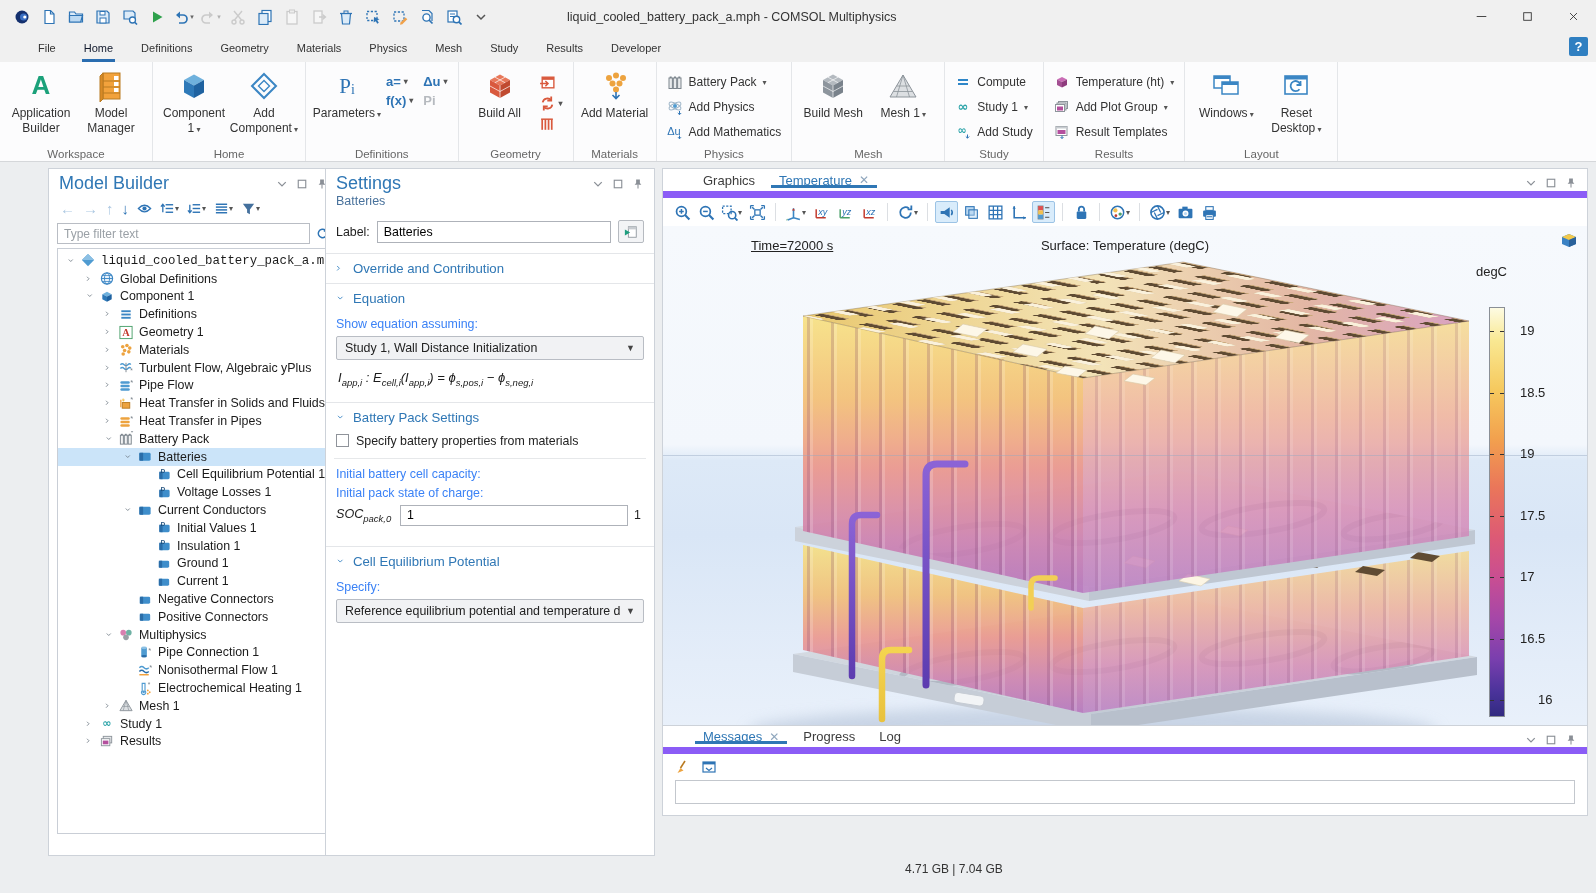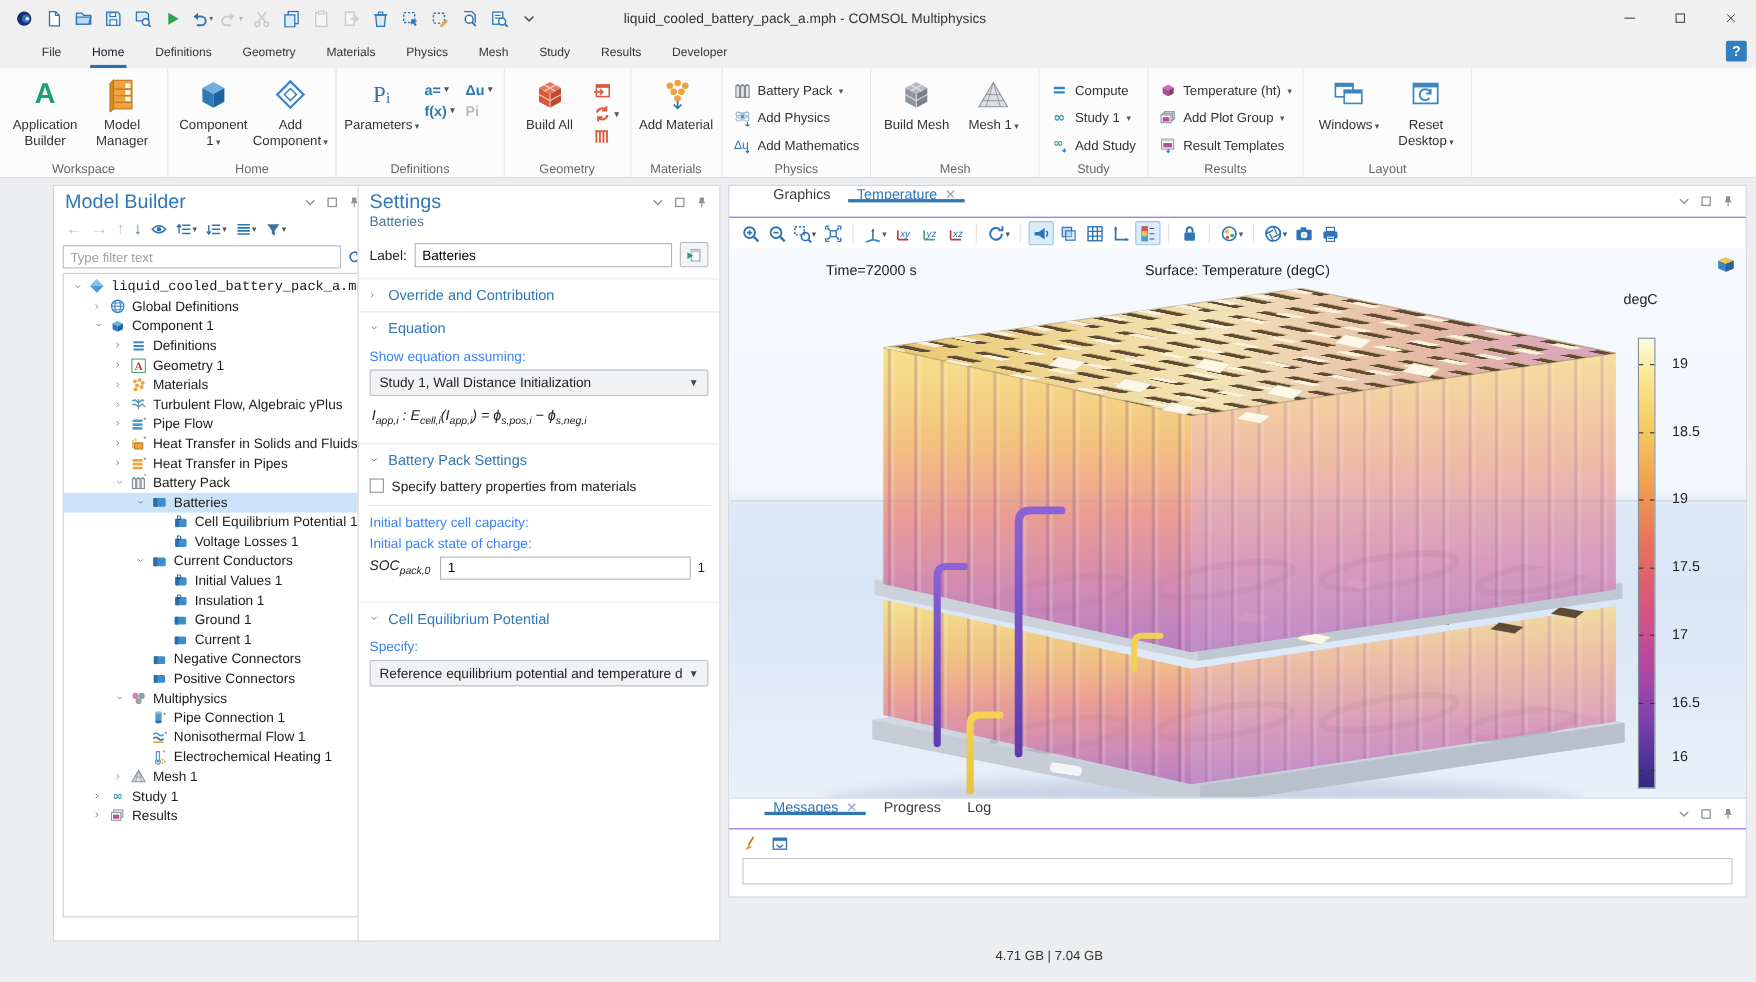--- a/index.html
+++ b/index.html
@@ -91,34 +91,34 @@
   .chkrow { display:flex; align-items:center; gap:7px; padding:2px 0 10px 0; }
   .chk { width:13px; height:13px; border:1px solid #8f939a; background:#fff; flex:none; }
   .inset-div { border-top:1px solid #e6e8ea; margin:0 -2px 8px -2px; }
   .frow { display:flex; align-items:center; gap:6px; margin:3px 0 8px 0; }
   .sym { width:58px; font-size:12.6px; font-style:italic; flex:none; }
   .frow input { flex:1; height:21px; border:1px solid #aeb2b9; font-size:12.4px; padding:0 6px; font-family:"Liberation Sans",sans-serif; }
   .unit { width:10px; text-align:left; font-size:12.4px; }
 
   
   #gfx { left:662px; top:168px; width:926px; height:592px; display:flex; flex-direction:column; }
-  .tabsrow { display:flex; align-items:flex-start; height:29px; border-bottom:1px solid #8b5cf6; padding-left:28px; position:relative; }
+  .tabsrow { display:flex; align-items:center; height:29px; border-bottom:7px solid #8b5cf6; padding-left:28px; position:relative; }
   .tab { display:flex; align-items:center; gap:7px; padding:0 12px; font-size:13px; color:#3c3c3c; position:relative; }
   .tab.active { color:#2f77b5; }
   .tab.active::after { content:""; position:absolute; left:4px; right:4px; bottom:0; height:3px; background:#2f77b5; }
   .tab .x { color:#8fa6bd; font-size:12px; }
   .tabsrow .pico { position:absolute; right:8px; top:8px; }
   .gtools { display:flex; align-items:center; height:28px; padding:0 8px; gap:2px; }
   .gbt { height:22px; min-width:22px; display:inline-flex; align-items:center; justify-content:center; border-radius:2px; padding:0 2px; }
   .gbt svg { width:17px; height:17px; }
   .gbt.tog { background:#d9ecfb; border:1px solid #9cc3e5; }
   .gsep { width:1px; height:18px; background:#dcdfe3; margin:0 5px; }
   .canvas { position:relative; flex:1; background:linear-gradient(180deg,#f6f9fd 0%,#f3f7fc 41%,#dde9f7 44%,#d9e6f6 58%,#e4edf9 82%,#ebf2fb 100%); overflow:hidden; }
   .canvas::before { content:""; position:absolute; left:0; right:0; top:229px; height:1px; background:rgba(150,168,192,.45); }
-  .anno-time { position:absolute; left:88px; top:12px; font-size:13px; color:#222; }
+  .anno-time { position:absolute; left:88px; top:12px; font-size:13px; color:#222;text-decoration:underline; }
   .anno-surface { position:absolute; left:0; right:0; top:12px; text-align:center; font-size:13px; color:#222; }
   .legend-unit { position:absolute; right:80px; top:38px; font-size:13px; color:#222; }
   .cbar { position:absolute; right:82px; top:81px; width:16px; height:410px; border:1px solid #8a8f96;
     background:linear-gradient(180deg,#fdfbe3 0%,#f9e892 8%,#f6c95e 20%,#f2a14e 32%,#ea765a 44%,#dd5a75 56%,#c94e92 66%,#a647a8 76%,#7a3fae 86%,#4b339b 94%,#312a80 100%); }
   .cbar .tk { position:absolute; left:0; width:4px; height:1px; background:#333; }
   .cbar .tk.r { left:auto; right:0; }
   .cbar-labels { position:absolute; right:40px; top:81px; width:36px; height:410px; }
   .cbar-labels span { position:absolute; left:9px; transform:translateY(-50%); font-size:13px; color:#222; }
   .viewcube { position:absolute; right:8px; top:6px; width:20px; height:16px; }
 
@@ -1525,21 +1525,21 @@
         <span class="tk" style="top: 392px;"></span>
         <span class="tk r" style="top: 392px;"></span>
       </div>
     <div class="cbar-labels" id="cbarlabels">
         <span style="top: 23px;">19</span>
         <span style="top: 84.5px;">18.5</span>
         <span style="top: 146px;">19</span>
         <span style="top: 207.5px;">17.5</span>
         <span style="top: 269px;">17</span>
         <span style="top: 330.5px;">16.5</span>
-        <span style="top: 380px;">16</span>
+        <span style="top: 392px; margin-left: 18px;">16</span>
       </div>
     <span class="viewcube">
       <svg viewBox="0 0 20 16">
           <path d="M3 5l7-3 7 3v7l-7 3-7-3z" fill="#3b82c4"></path>
           <path d="M3 5l7 3 7-3-7-3z" fill="#f2c94c"></path>
           <path d="M10 8v7l7-3V5z" fill="#2a619a"></path>
         </svg>
     </span>
   </div>
 </div>

